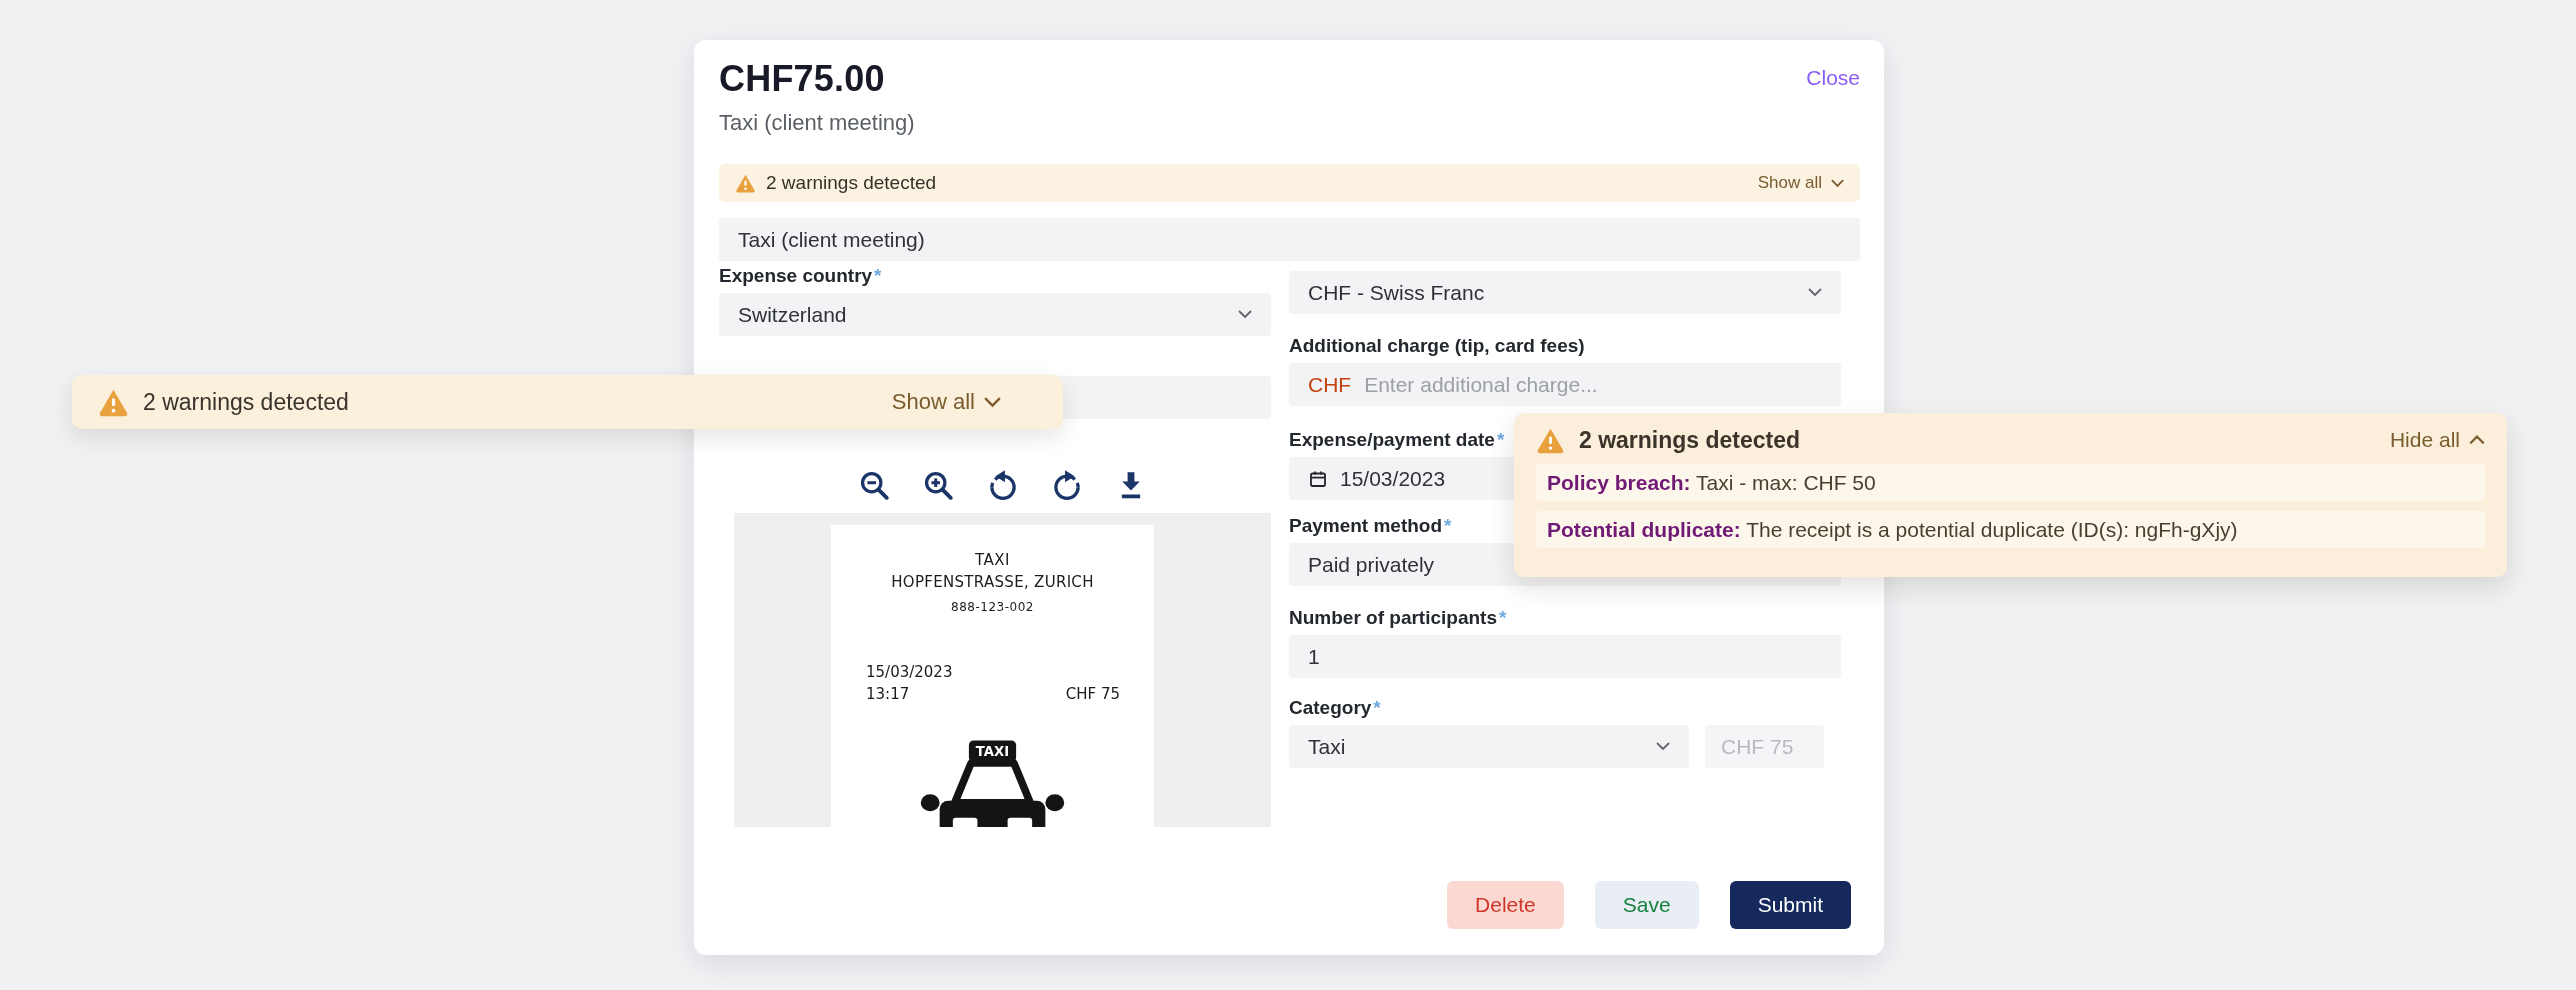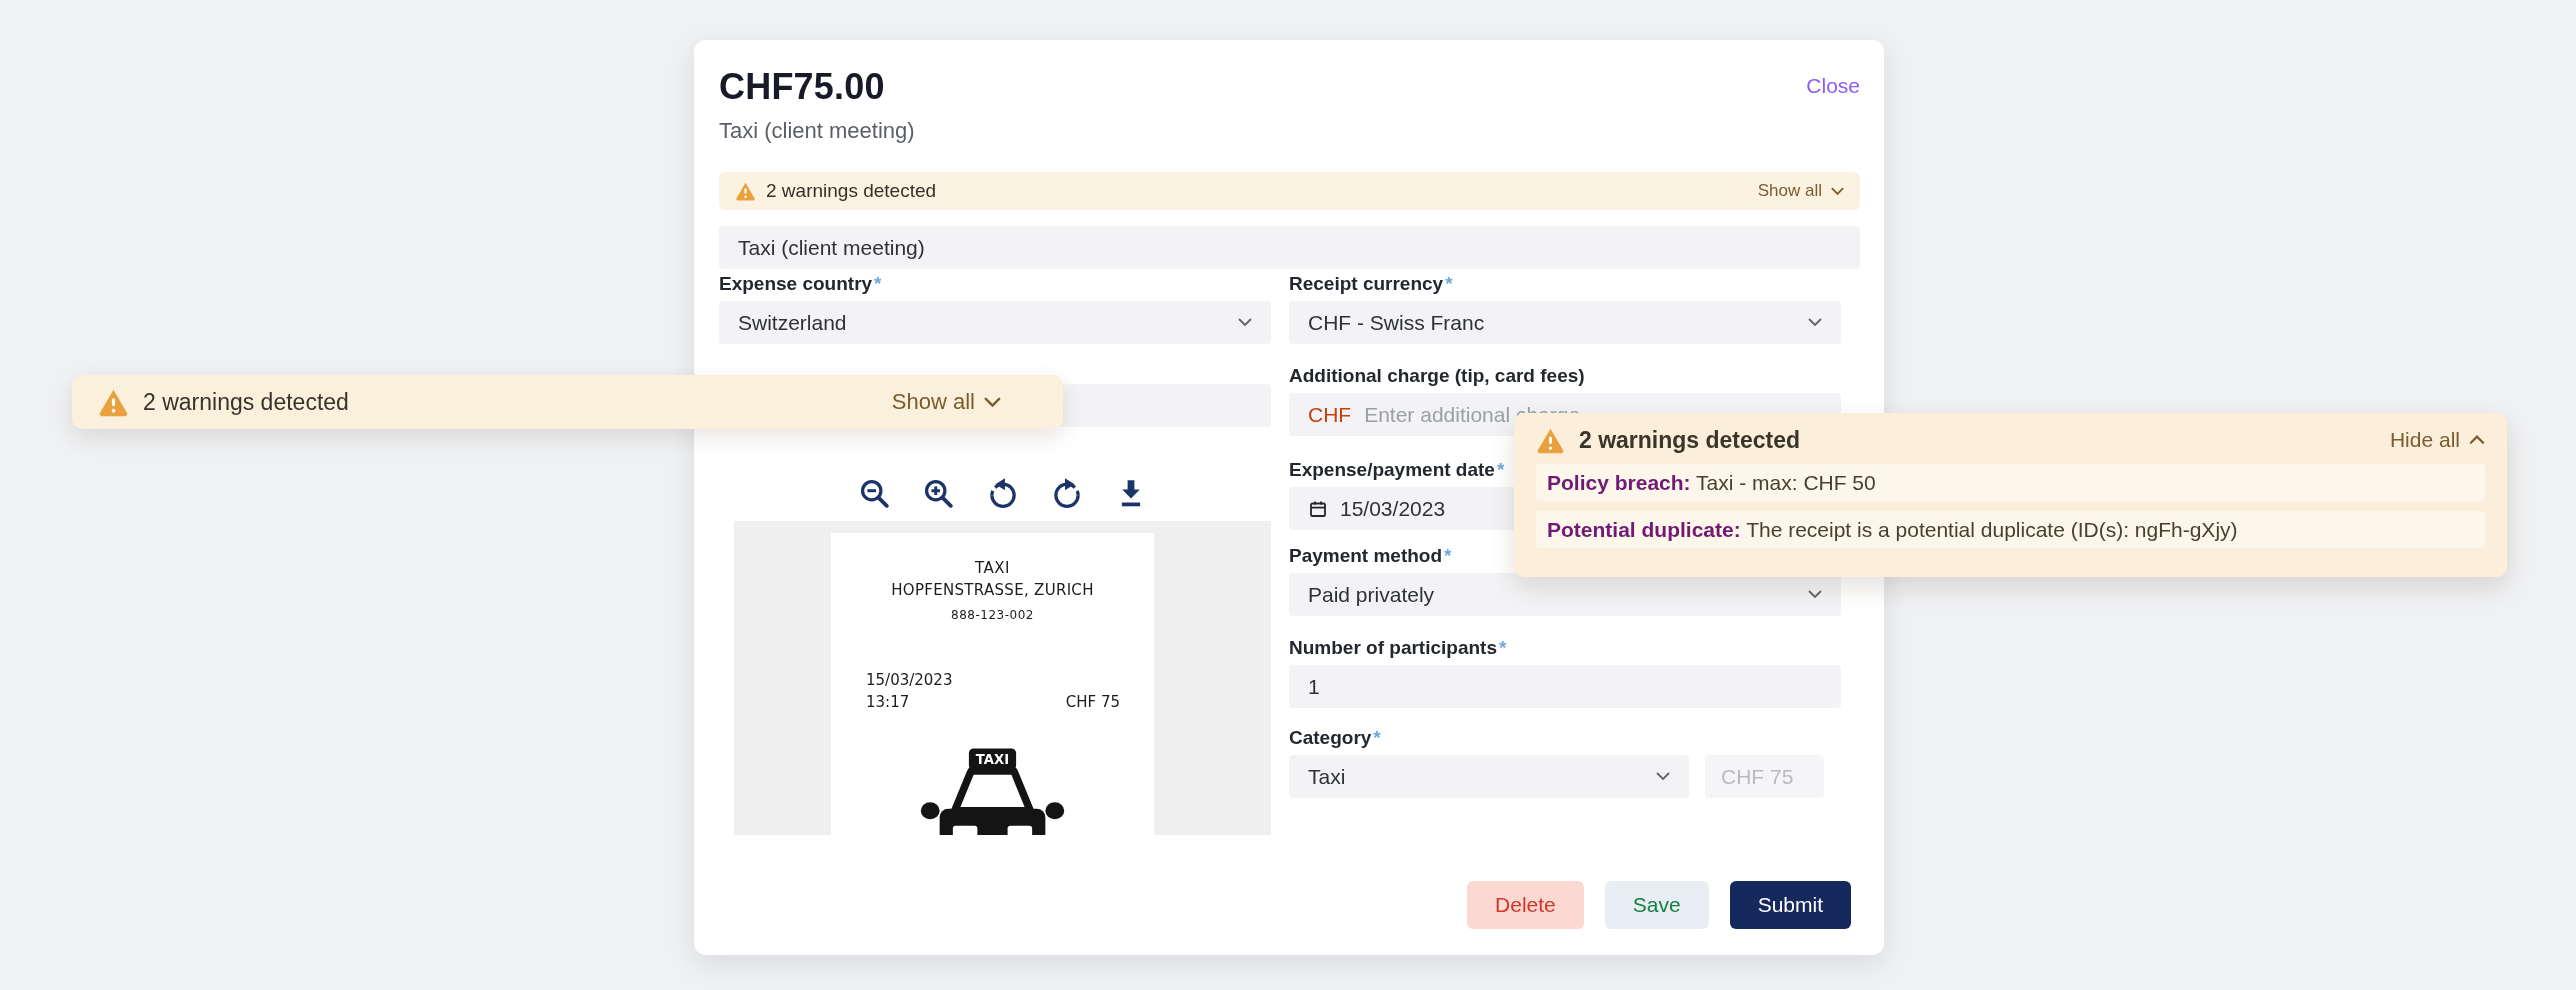--- a/index.html
+++ b/index.html
@@ -10,21 +10,21 @@
     font-family: "Liberation Sans", sans-serif;
     color: #23272e;
   }
 
   
   .modal {
     position: absolute; left: 694px; top: 40px;
     width: 1190px; height: 915px;
     background: #ffffff; border-radius: 12px;
     box-shadow: 0 8px 28px rgba(20,30,60,0.10);
-    padding: 8px 24px 0 25px;
+    padding: 0 24px 0 25px;
   }
   .modal-header { display: flex; justify-content: space-between; align-items: flex-start; margin-top: 18px; }
   .title { font-size: 36px; font-weight: 700; color: #191a27; letter-spacing: 0.2px; }
   .close-btn { font-size: 21px; color: #8b5cf6; margin-top: 8px; cursor: pointer; }
   .subtitle { margin-top: 10px; font-size: 22px; color: #5a5f66; }
 
   .warn-banner {
     margin-top: 28px; height: 38px; background: #fcf2e2; border-radius: 6px;
     display: flex; align-items: center; padding: 0 16px;
   }
@@ -74,21 +74,21 @@
   }
   .rc-line1 { font-size: 15px; letter-spacing: 0.5px; }
   .rc-line2 { font-size: 15px; margin-top: 4px; letter-spacing: 0.3px; text-align: center; }
   .rc-line3 { font-size: 12px; margin-top: 9px; letter-spacing: 0.5px; }
   .rc-meta { display: flex; justify-content: space-between; align-items: flex-end; padding: 0 34px 0 35px; margin-top: 47px; }
   .rc-meta .left { text-align: left; font-size: 15px; line-height: 22px; }
   .rc-meta .right { font-size: 15px; line-height: 22px; }
   .rc-icon { margin-top: 32px; height: 120px; overflow: hidden; display: flex; justify-content: center; }
 
   
-  .actions { position: absolute; right: 33px; bottom: 26px; display: flex; gap: 21px; }
+  .actions { position: absolute; right: 33px; bottom: 26px; display: flex; gap: 31px; }
   .btn {
     height: 48px; border: none; border-radius: 6px; padding: 0 28px;
     font-family: "Liberation Sans", sans-serif; font-size: 21px; cursor: pointer;
   }
   .btn-delete { background: #fbd9d2; color: #d0372b; }
   .btn-save   { background: #e9edf4; color: #15803d; }
   .btn-submit { background: #15295d; color: #ffffff; }
 
   
   .float-banner {
@@ -236,21 +236,20 @@
               <rect x="38" y="82" width="26" height="18" rx="3" fill="#ffffff"></rect>
               <rect x="96" y="82" width="26" height="18" rx="3" fill="#ffffff"></rect>
             </svg>
           </div>
         </div>
       </div>
     </div>
 
     <div>
       <div class="fgroup">
-        <div class="flabel"><span>Receipt currency</span><span class="req">*</span></div>
         <div class="field">
           <span>CHF - Swiss Franc</span>
           <span class="chev icon">
             <svg width="14" height="9" viewBox="0 0 14 9">
                 <polyline points="1.5,1.5 7,7 12.5,1.5" fill="none" stroke="#5f6368" stroke-width="1.8" stroke-linecap="round"></polyline>
               </svg>
           </span>
         </div>
       </div>
 

